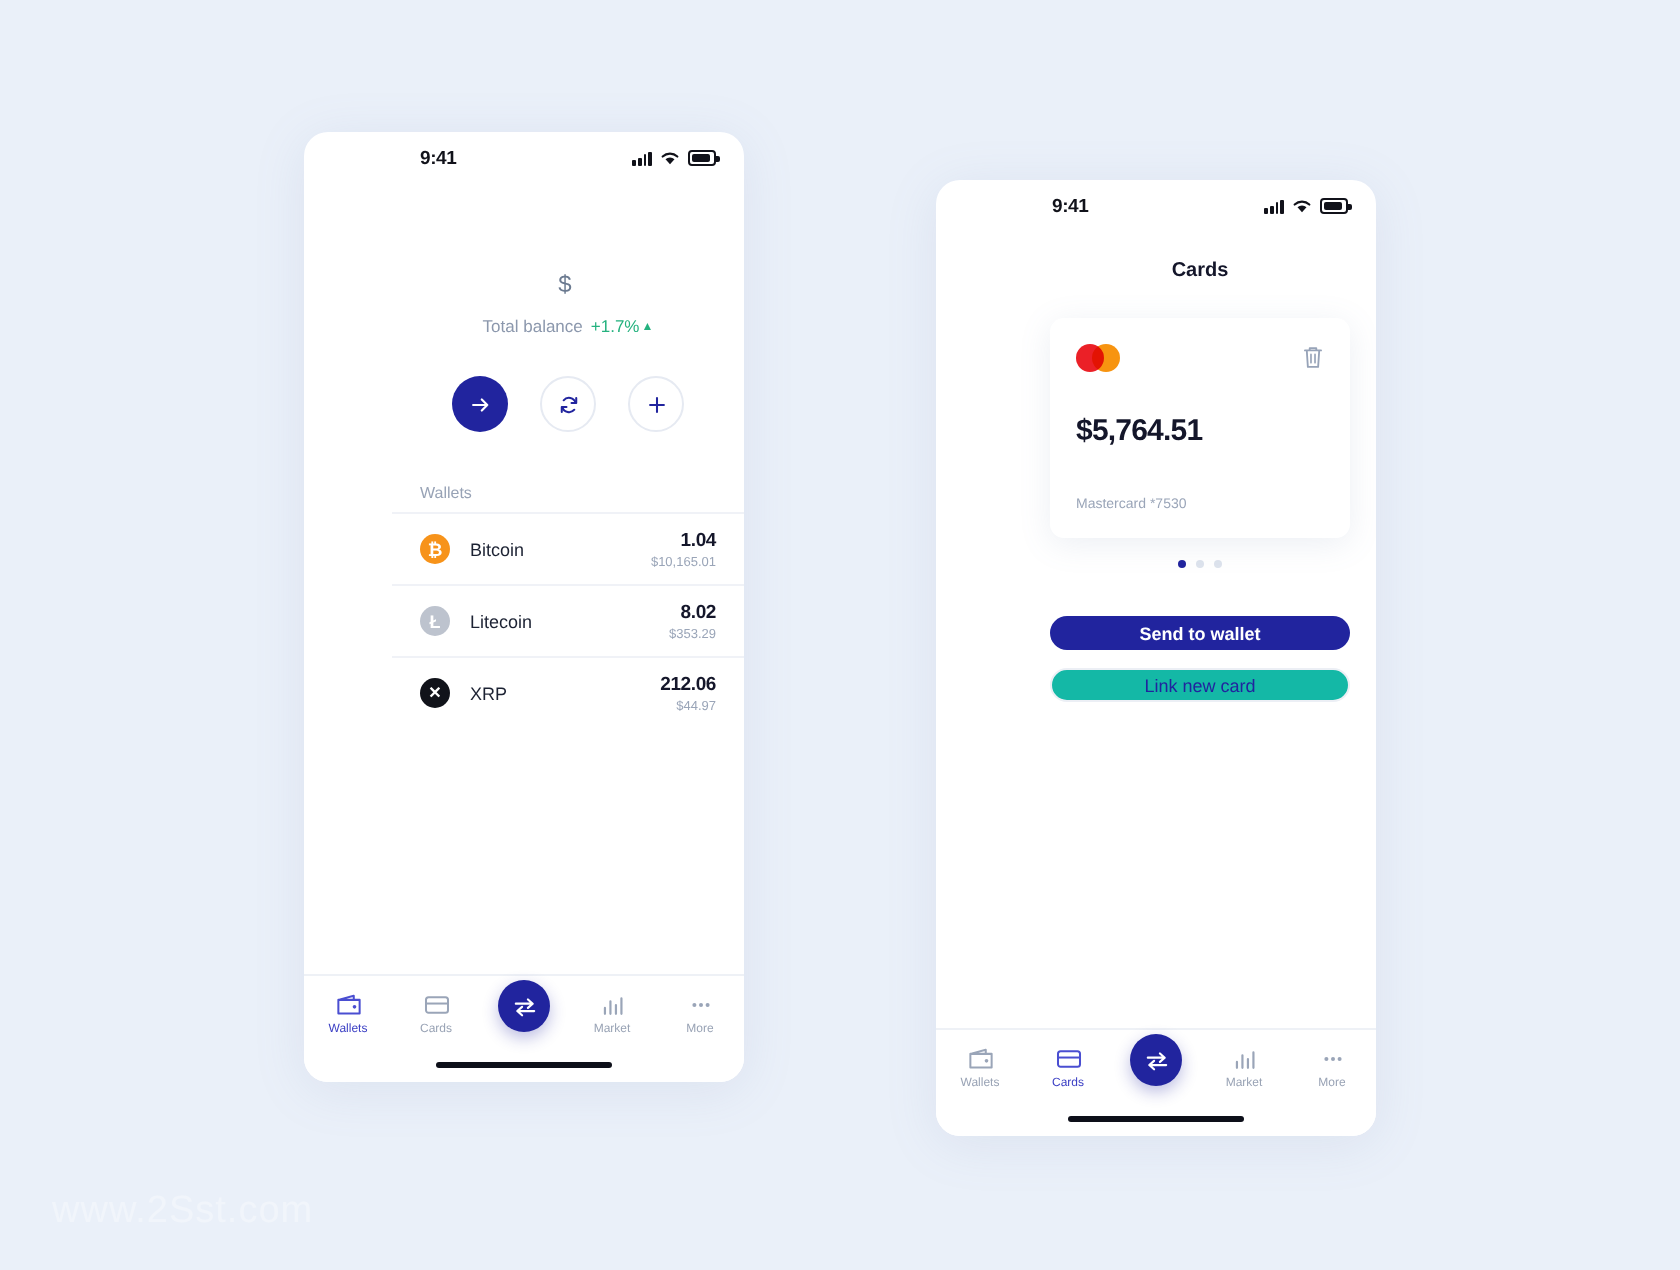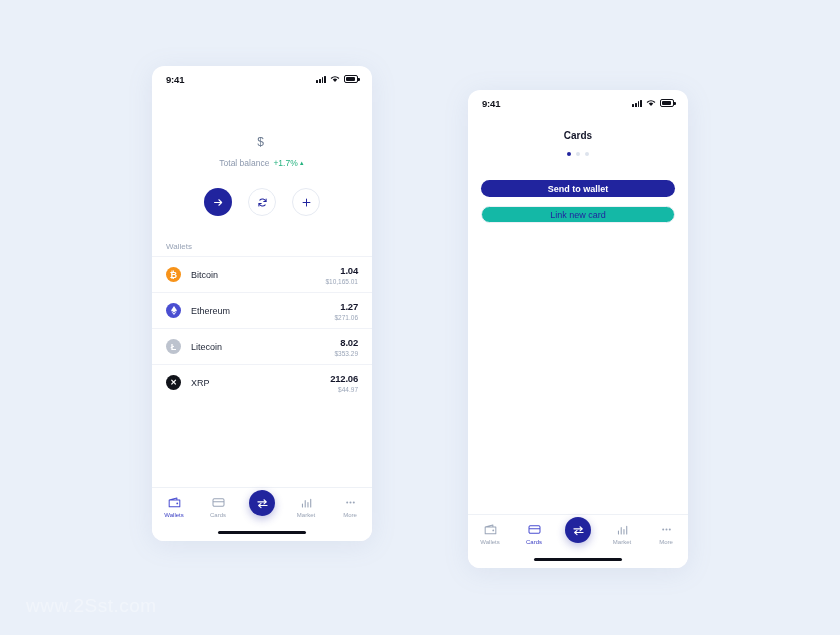--- a/index.html
+++ b/index.html
@@ -18,20 +18,21 @@
     user-select:none;
   }
 
   
   .phone{
     position:absolute;
     background:#ffffff;
     border-radius:12px;
     box-shadow:0 4px 26px rgba(120,140,180,.13);
     overflow:hidden;
+    padding-left:44px;
   }
   #phone-wallets{ left:152px; top:66px; width:220px; height:475px; }
   #phone-cards  { left:468px; top:90px; width:220px; height:478px; }
 
   
   .statusbar{
     height:26px; display:flex; align-items:center;
     justify-content:space-between; padding:0 14px 0 14px;
   }
   .status-time{ font-size:9.5px; font-weight:bold; color:#11121a; letter-spacing:-.2px;}
@@ -197,33 +198,20 @@
   <div>
     <div class="wallet-row">
       <div class="coin-ico" style="background:#f7931a">₿</div>
       <div class="coin-name">Bitcoin</div>
       <div class="coin-vals">
         <div class="coin-amt">1.04</div>
         <div class="coin-usd">$10,165.01</div>
       </div>
     </div>
 
-    <div class="wallet-row">
-      <div class="coin-ico" style="background:#4a4ed1">
-        <svg width="6" height="9" viewBox="0 0 6 9">
-            <path d="M3 0 0 4.6 3 6.3 6 4.6Z" fill="#fff"></path>
-            <path d="M3 7 0 5.3 3 9 6 5.3Z" fill="#fff" opacity=".85"></path>
-          </svg>
-      </div>
-      <div class="coin-name">Ethereum</div>
-      <div class="coin-vals">
-        <div class="coin-amt">1.27</div>
-        <div class="coin-usd">$271.06</div>
-      </div>
-    </div>
 
     <div class="wallet-row">
       <div class="coin-ico" style="background:#bdc3ce">Ł</div>
       <div class="coin-name">Litecoin</div>
       <div class="coin-vals">
         <div class="coin-amt">8.02</div>
         <div class="coin-usd">$353.29</div>
       </div>
     </div>
 
@@ -306,20 +294,36 @@
           </svg>
       </div>
       <div class="batt">
           <span></span>
         </div>
     </div>
   </div>
 
   <div class="cards-title">Cards</div>
 
+  <div class="card-panel">
+    <div class="card-top">
+      <div class="mc">
+          <i class="l"></i>
+          <i class="r"></i>
+        </div>
+      <div>
+        <svg width="11" height="13" viewBox="0 0 12 14">
+          <path d="M1.6 3.4h8.8M4.2 3.4V2.2h3.6v1.2M2.6 3.4l.6 9h5.6l.6-9" fill="none" stroke="#97a3b8" stroke-width="1" stroke-linejoin="round" stroke-linecap="round"></path>
+          <path d="M4.9 5.6v4.6M7.1 5.6v4.6" stroke="#97a3b8" stroke-width=".9" stroke-linecap="round"></path>
+        </svg>
+      </div>
+    </div>
+    <div class="card-amt">$5,764.51</div>
+    <div class="card-meta">Mastercard *7530</div>
+  </div>
 
   <div class="dots">
     <i class="on"></i>
     <i></i>
     <i></i>
   </div>
 
   <div class="btn solid">Send to wallet</div>
   <div class="btn outline">Link new card</div>
 

